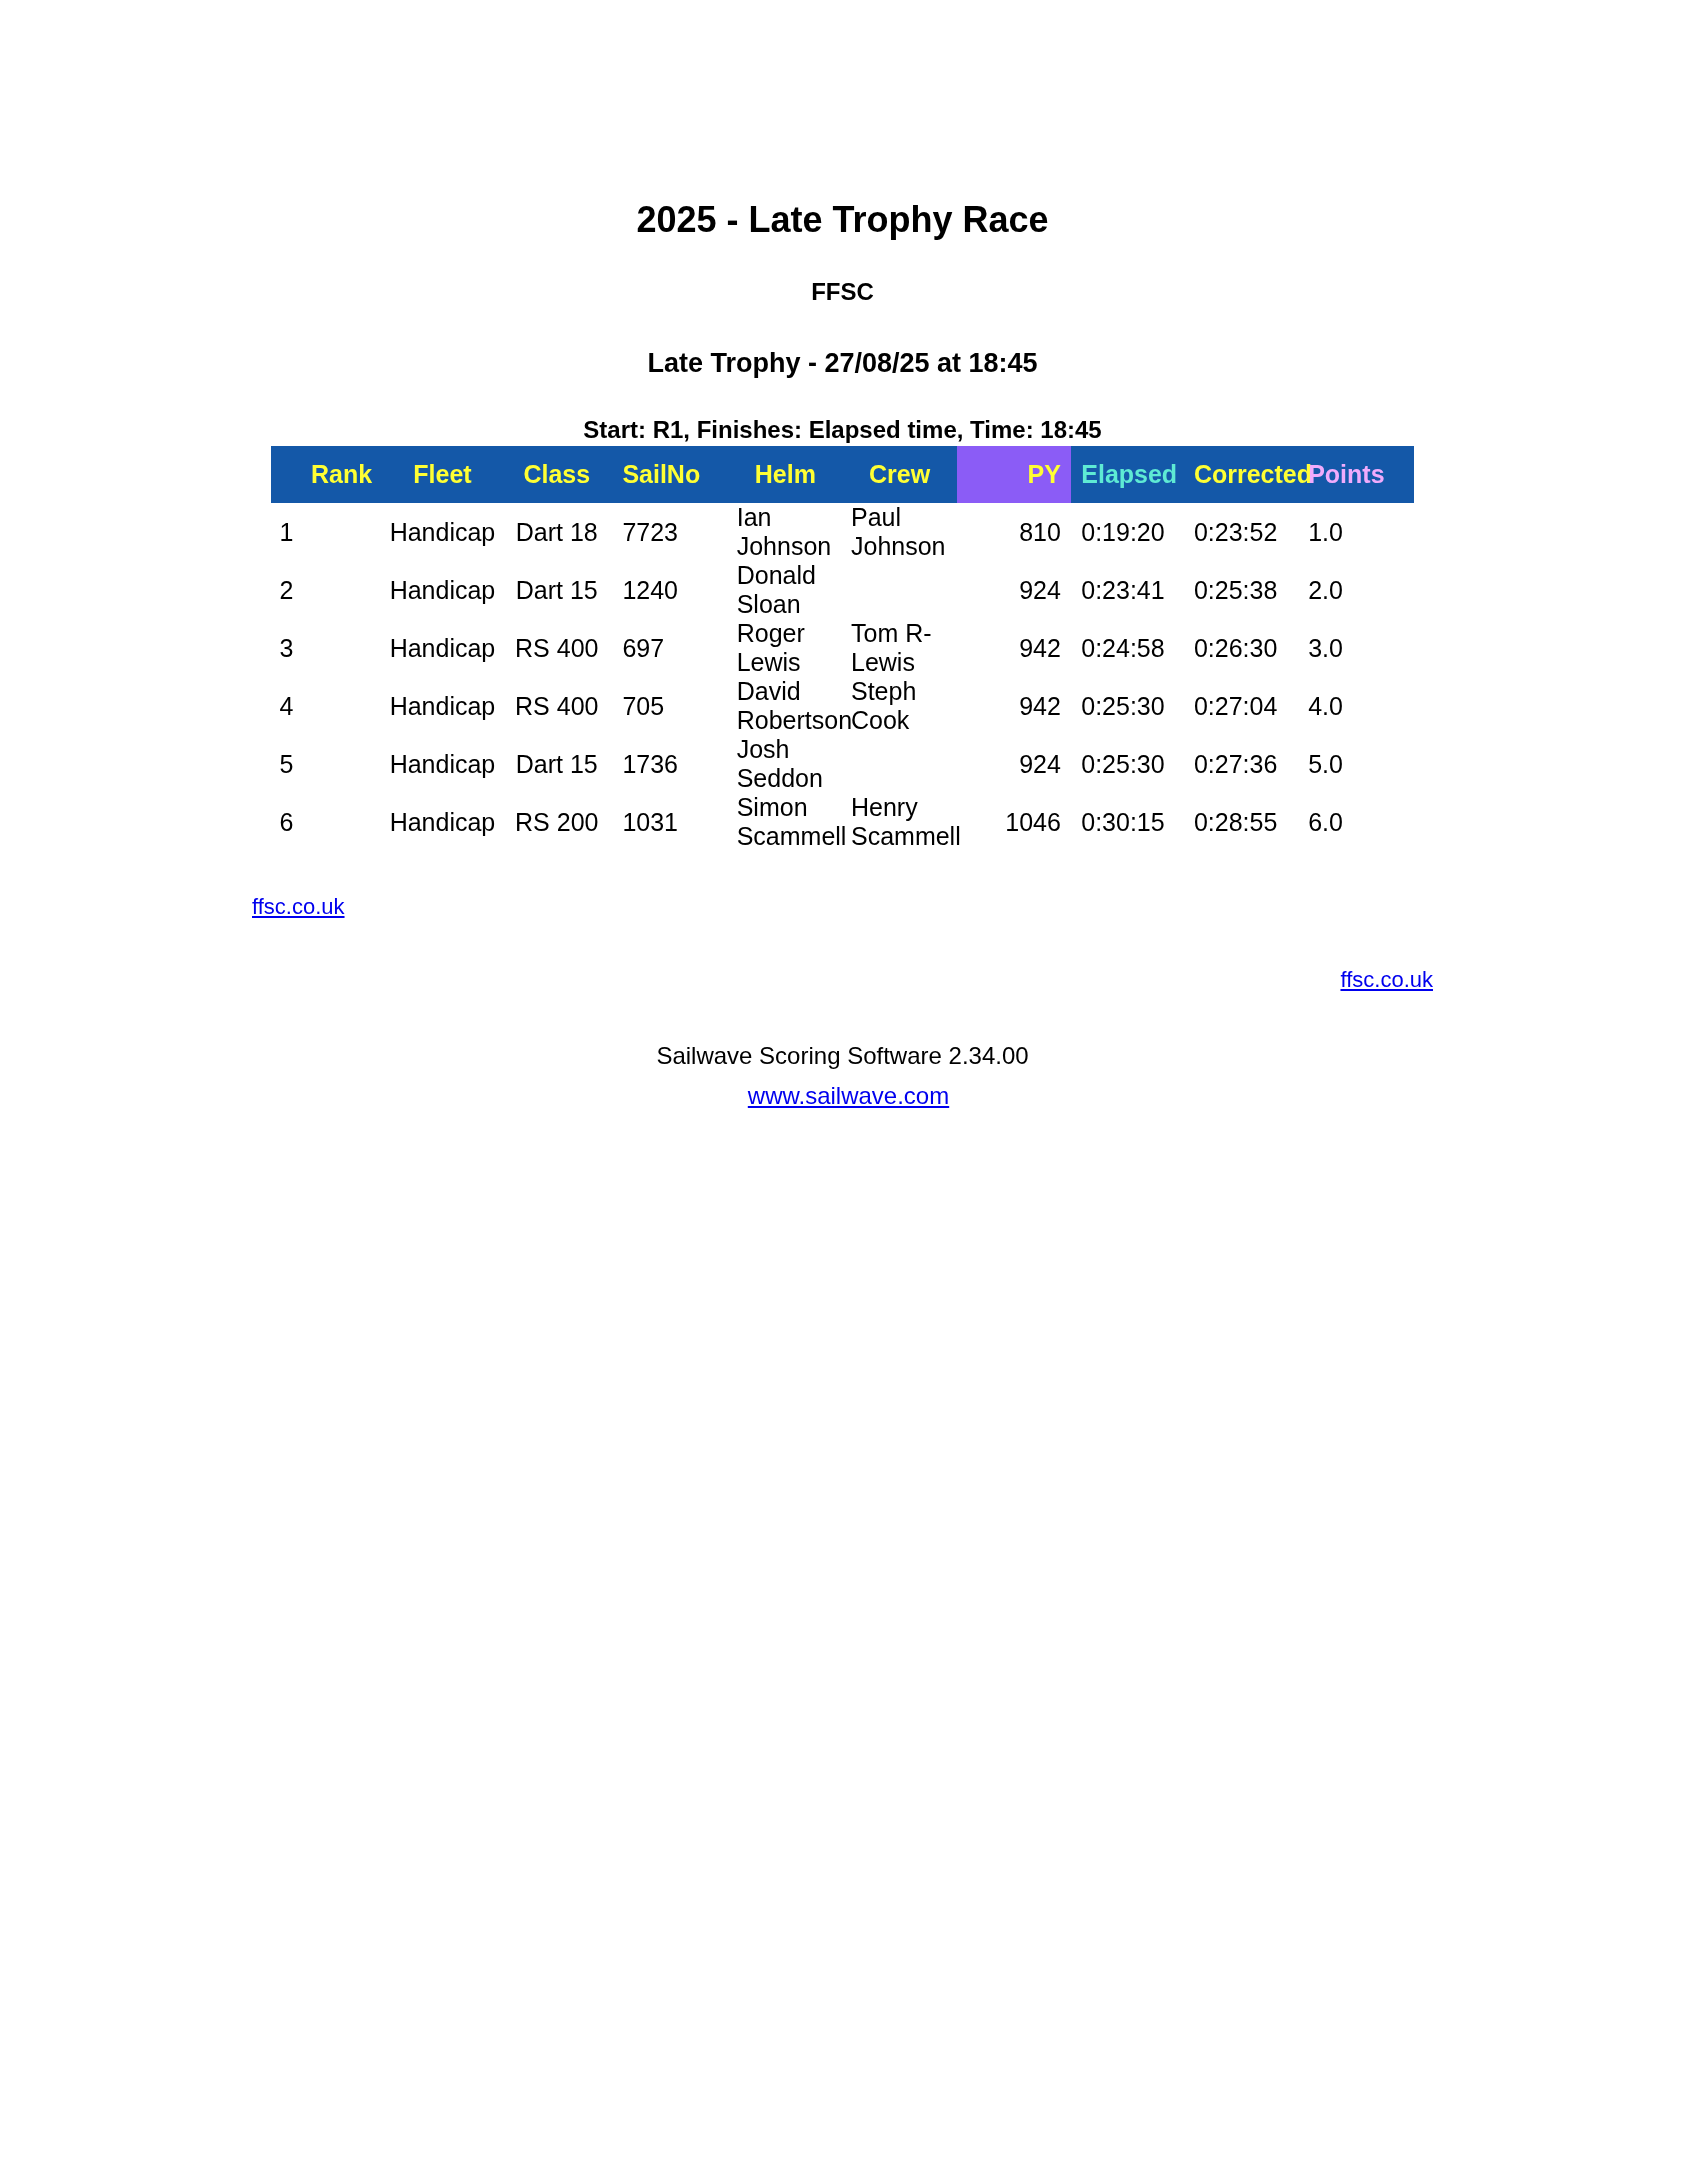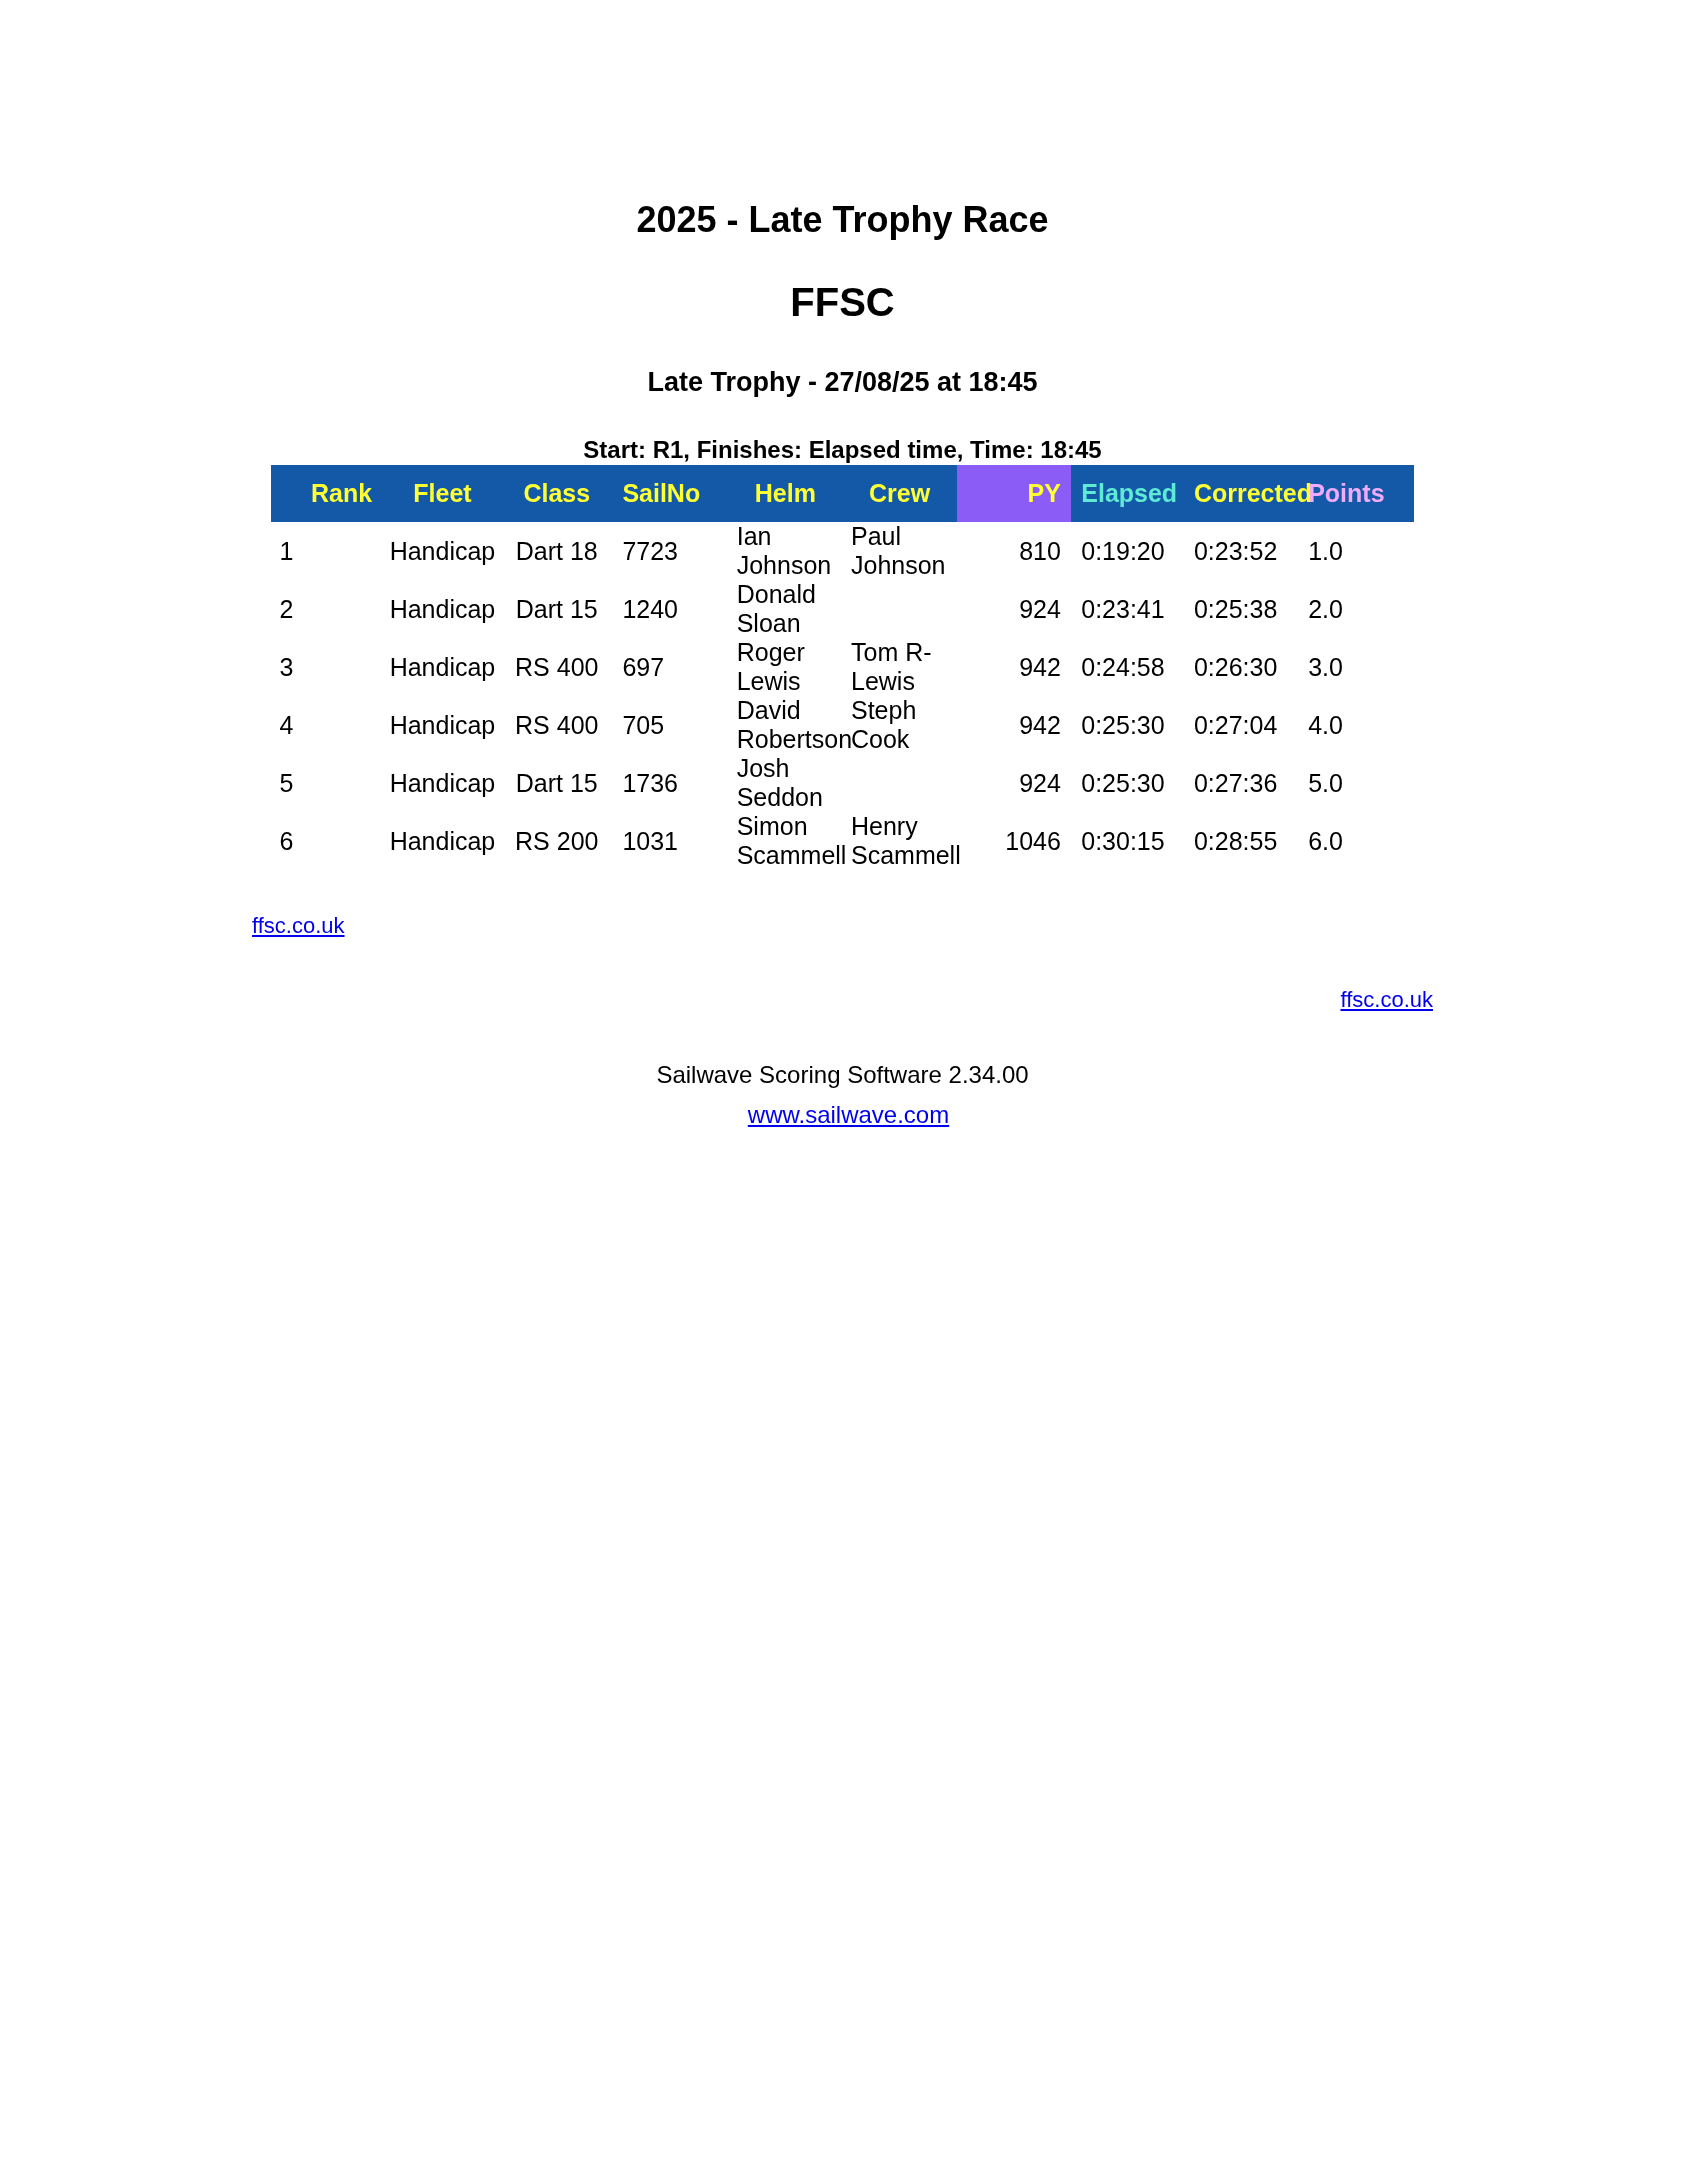--- a/index.html
+++ b/index.html
@@ -9,21 +9,21 @@
     width: 1685px;
     height: 1634px;
     background: #ffffff;
     overflow: hidden;
     font-family: "Liberation Sans", sans-serif;
     color: #000000;
   }
   .content { margin: 0 252px; width: 1181px; }
 
   .event-title   { font-size: 36px; font-weight: bold; text-align: center; margin-top: 198px; line-height: 1.2; }
-  .club-name     { font-size: 40px; font-weight: bold; text-align: center; margin-top: 37px;  line-height: 1.2; }
+  .club-name     { font-size: 24px; font-weight: bold; text-align: center; margin-top: 37px;  line-height: 1.2; }
   .note          { font-size: 27px; font-weight: bold; text-align: center; margin-top: 37px;  line-height: 1.2; }
   .race-heading  { font-size: 27px; font-weight: bold; text-align: center; margin-top: 40px;  line-height: 1.2; }
   .race-details  { font-size: 24px; font-weight: bold; text-align: center; margin-top: 37px;  line-height: 1.2; }
 
   table.results {
     width: 1143px;
     margin: 0.9px auto 0 auto;
     border-collapse: collapse;
     table-layout: fixed;
     font-size: 25px;

